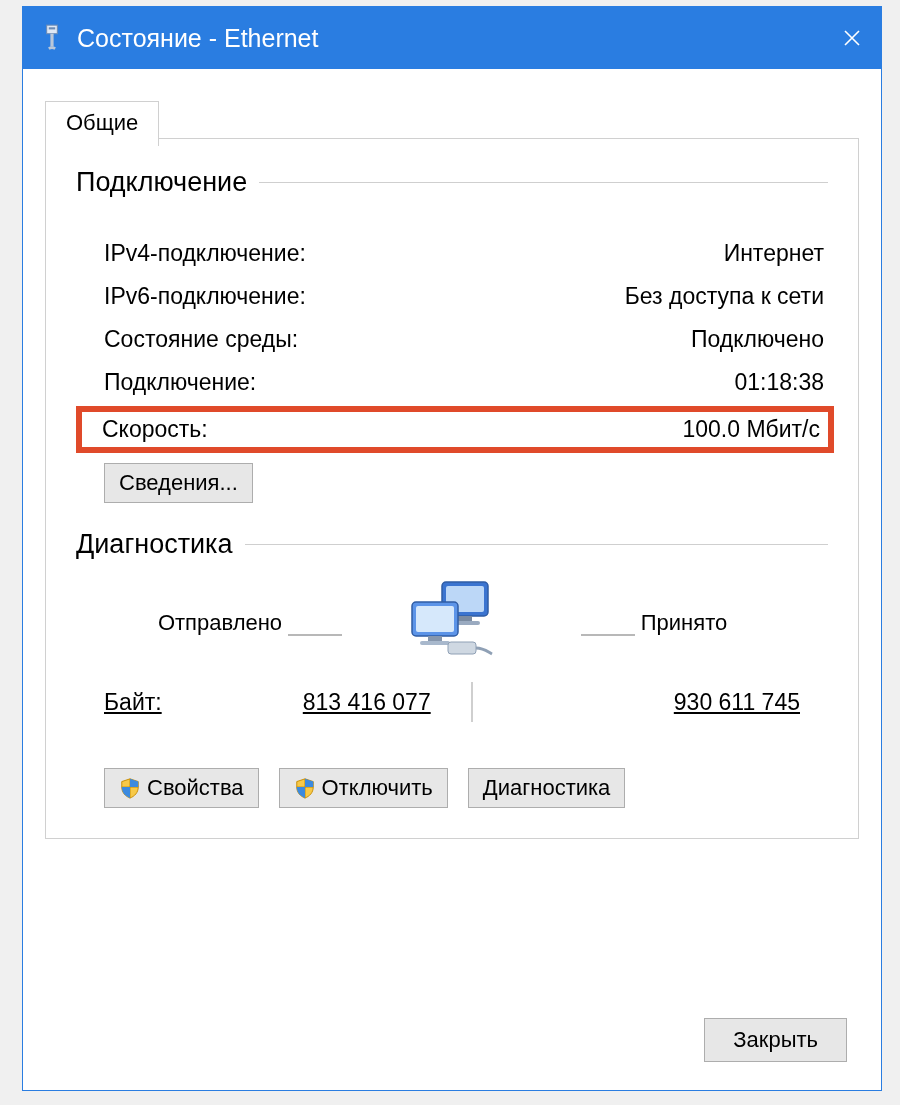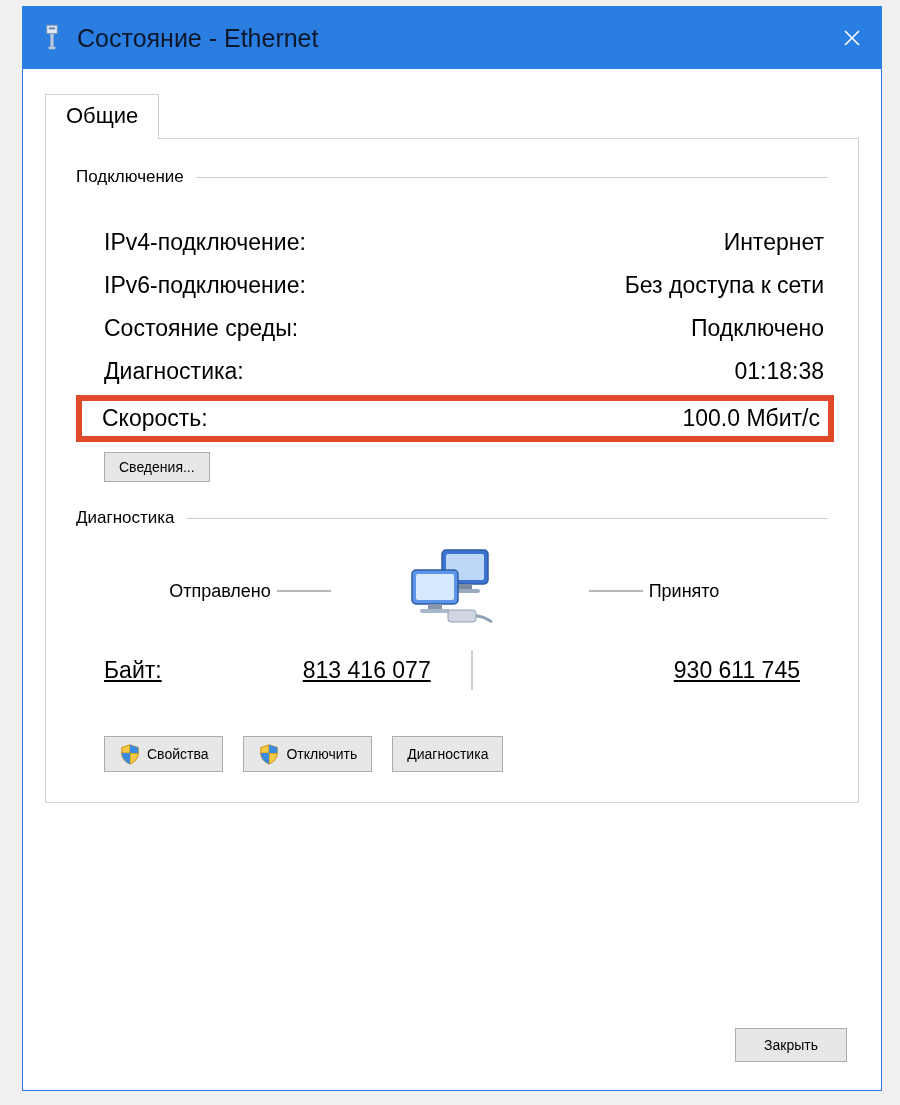--- a/index.html
+++ b/index.html
@@ -21,21 +21,21 @@
     top: 6px;
     width: 860px;
     height: 1085px;
     background: #fff;
     border: 1px solid #2a7de1;
   }
 
   .title-bar {
     height: 62px;
     background: #2a7de1;
-    color: #0f172a;
+    color: #ffffff;
     display: flex;
     align-items: center;
     padding: 0 18px;
     position: relative;
   }
 
   .title-icon {
     width: 22px;
     height: 30px;
     margin-right: 14px;
@@ -73,41 +73,41 @@
     display: flex;
     border-bottom: 1px solid #d0d0d0;
     margin-bottom: 0;
   }
   .tab {
     border: 1px solid #d0d0d0;
     border-bottom: none;
     background: #fff;
     padding: 8px 20px 10px 20px;
     position: relative;
-    top: 1px;
+    top: 8px;
     cursor: pointer;
     font-size: 22px;
     text-align: center;
   }
 
   .tab-content {
     border: 1px solid #d0d0d0;
     border-top: none;
     padding: 28px 30px 30px 30px;
   }
 
   
   .group-header {
     display: flex;
     align-items: center;
     margin-bottom: 12px;
   }
   .group-header .label {
     padding-right: 12px;
-    font-size: 17px;
+    font-size: 27px;
   }
   .group-header .line {
     flex: 1;
     height: 1px;
     background: #cfcfcf;
   }
 
   .prop-list {
     padding-left: 28px;
     padding-right: 4px;
@@ -133,21 +133,21 @@
   .highlight-box .prop-row {
     padding: 2px 0 2px 20px;
   }
 
   .btn {
     display: inline-flex;
     align-items: center;
     border: 1px solid #adadad;
     background: #e7e7e7;
     padding: 6px 14px;
-    font-size: 14px;
+    font-size: 22px;
     cursor: pointer;
     font-family: inherit;
     justify-content: flex-end;
   }
 
   .btn.shield .shield-icon { width:22px; height:22px; margin-right:6px; display:inline-block; }
 
   .details-btn-row { margin: 10px 0 26px 28px; }
 
   .activity-body {
@@ -157,23 +157,23 @@
   .activity-top {
     display:flex;
     align-items:center;
     justify-content:center;
     gap:0;
     margin: 18px 0 14px 0;
   }
   .activity-top .side {
     flex:1;
     text-align:center;
-    font-size:18px;
+    font-size:22px;
     display:flex;
-    align-items:center;
+    align-items:flex-end;
     justify-content:center;
   }
   .dash { width:54px; height:2px; background:#b8b8b8; margin:0 6px; }
   .net-icon { width:100px; height:90px; display:flex; align-items:center; justify-content:center; }
   .left-side{justify-content:flex-end;}
   .right-side{justify-content:flex-start;}
 
   .bytes-row {
     display:grid;
     grid-template-columns: 1fr 1fr 1fr;
@@ -253,21 +253,21 @@
         </div>
         <div class="prop-row">
           <span class="k">IPv6-подключение:</span>
           <span class="v">Без доступа к сети</span>
         </div>
         <div class="prop-row">
           <span class="k">Состояние среды:</span>
           <span class="v">Подключено</span>
         </div>
         <div class="prop-row">
-          <span class="k">Диагностика:</span>
+          <span class="k">Подключение:</span>
           <span class="v">01:18:38</span>
         </div>
 
         <div class="highlight-box">
           <div class="prop-row">
             <span class="k">Скорость:</span>
             <span class="v">100.0 Мбит/с</span>
           </div>
         </div>
       </div>

